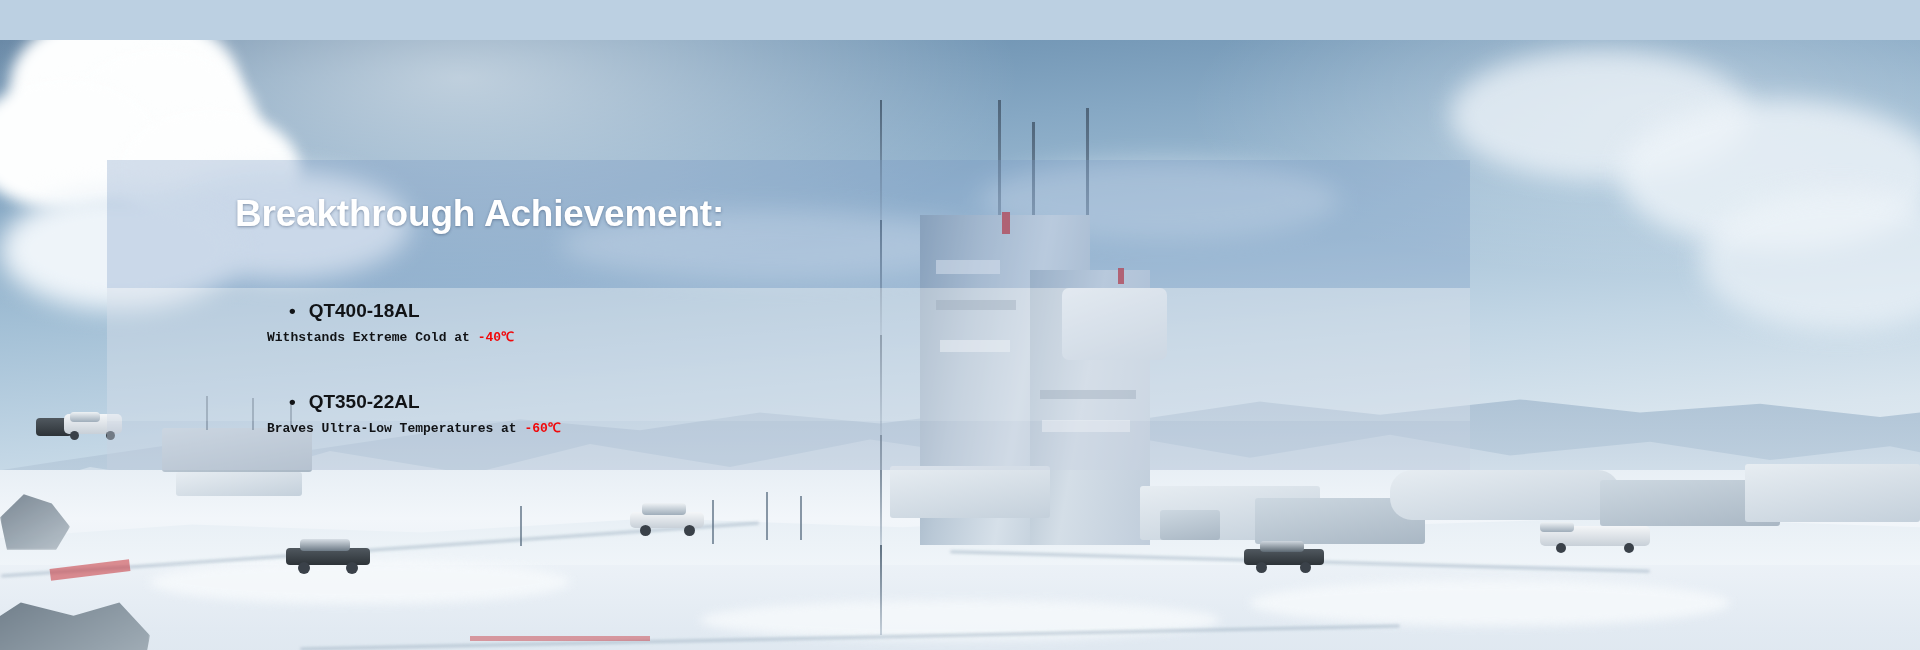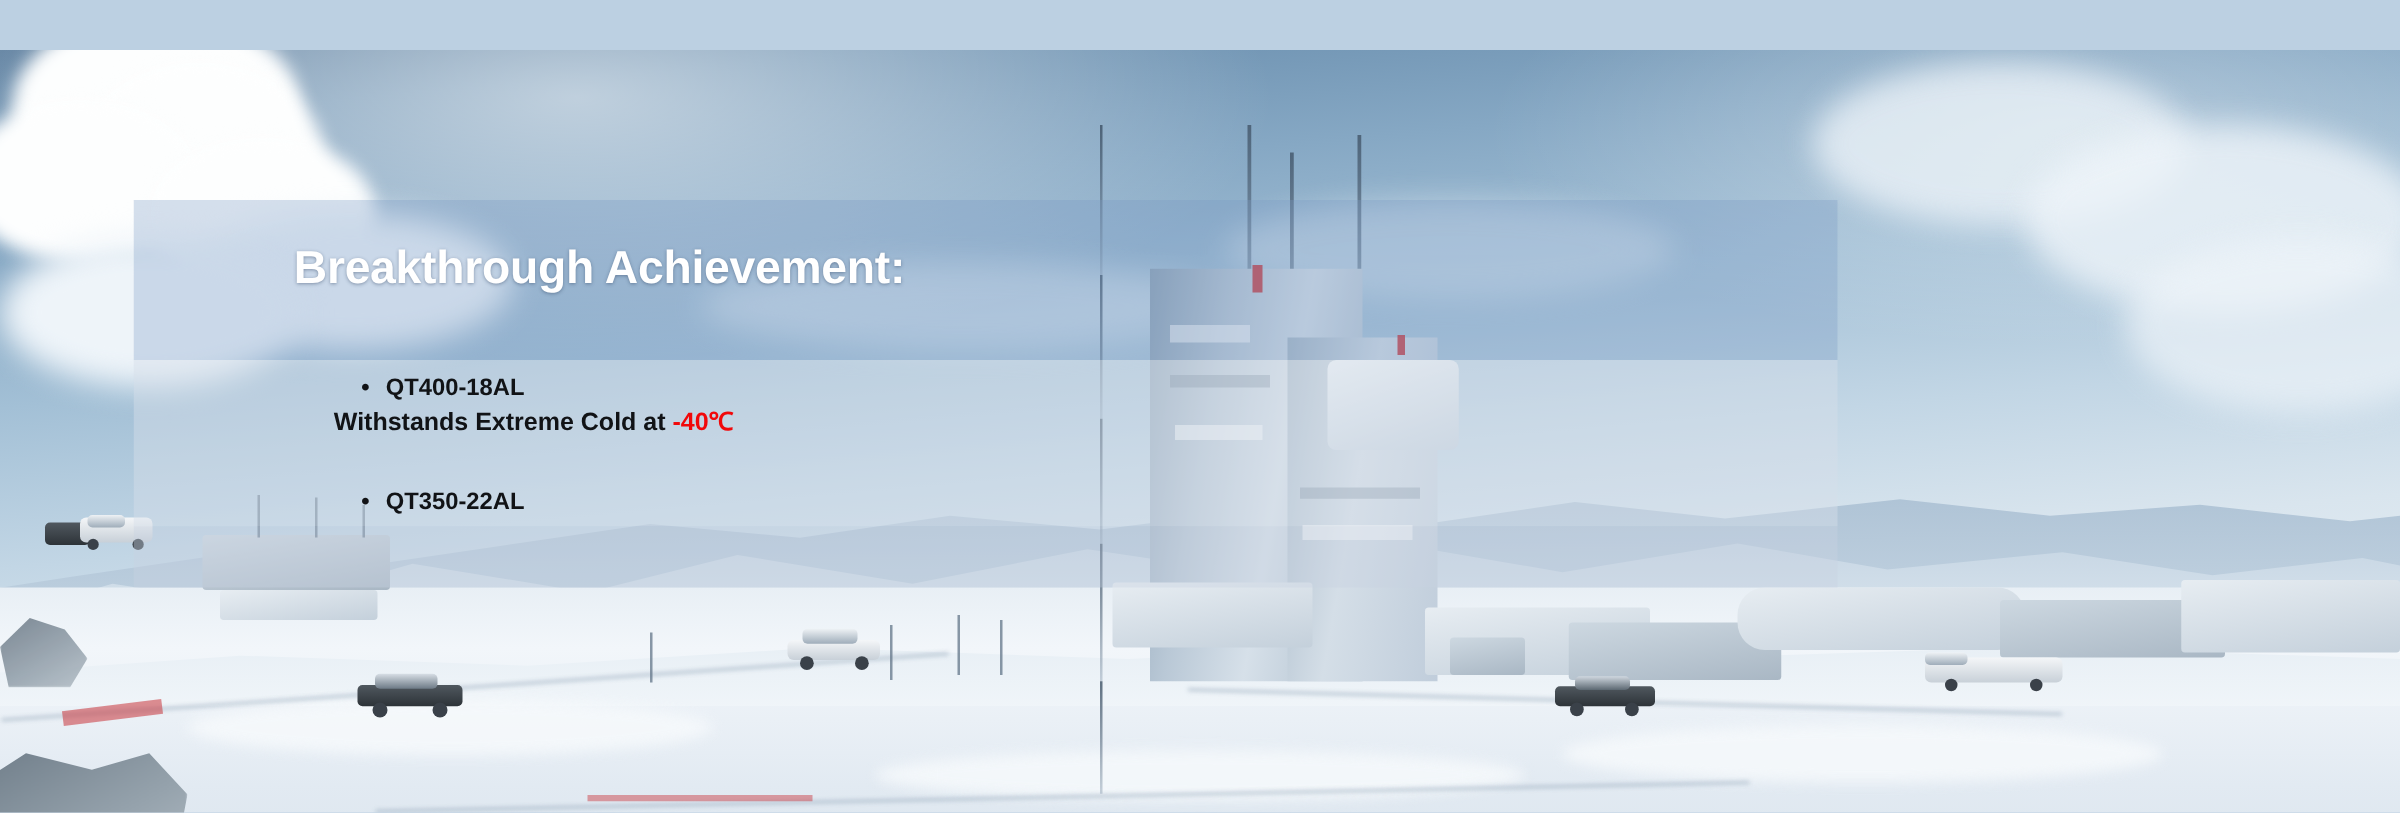--- a/index.html
+++ b/index.html
@@ -128,22 +128,23 @@
     color:#111316;
     font-weight:bold;
     font-size:19px;
     line-height:25px;
   }
   .bullet-dot{
     font-size:19px;line-height:25px;margin-right:13px;margin-left:4px;color:#111316;
   }
   .bullet-code{font-size:19px;font-weight:bold;color:#111316;}
   .bullet-desc{
-    color:#111316;font-weight:bold;font-size:20px;line-height:26px;margin-top:2px;
+    color:#111316;font-weight:bold;font-size:13px;line-height:26px;margin-top:2px;
     white-space:nowrap;
+    font-family:Liberation Mono, monospace;
   }
   .temp{color:#f1080a;font-weight:bold;}
 </style>
 </head>
 <body>
 
 <div class="banner">
 
   <div class="scene">
 
@@ -277,16 +278,19 @@
       <div class="bullet-desc" style="margin-left:-18px;">
         <span>Withstands Extreme Cold at </span><span class="temp">-40℃</span>
       </div>
     </div>
 
     <div class="bullet-group" style="margin-top:38px;">
       <div class="bullet-row">
         <span class="bullet-dot">•</span>
         <span class="bullet-code">QT350-22AL</span>
       </div>
+      <div class="bullet-desc" style="margin-left:-18px;">
+        <span>Braves Ultra-Low Temperatures at </span><span class="temp">-60℃</span>
+      </div>
     </div>
 
   </div>
 </div>
 
 </body></html>

